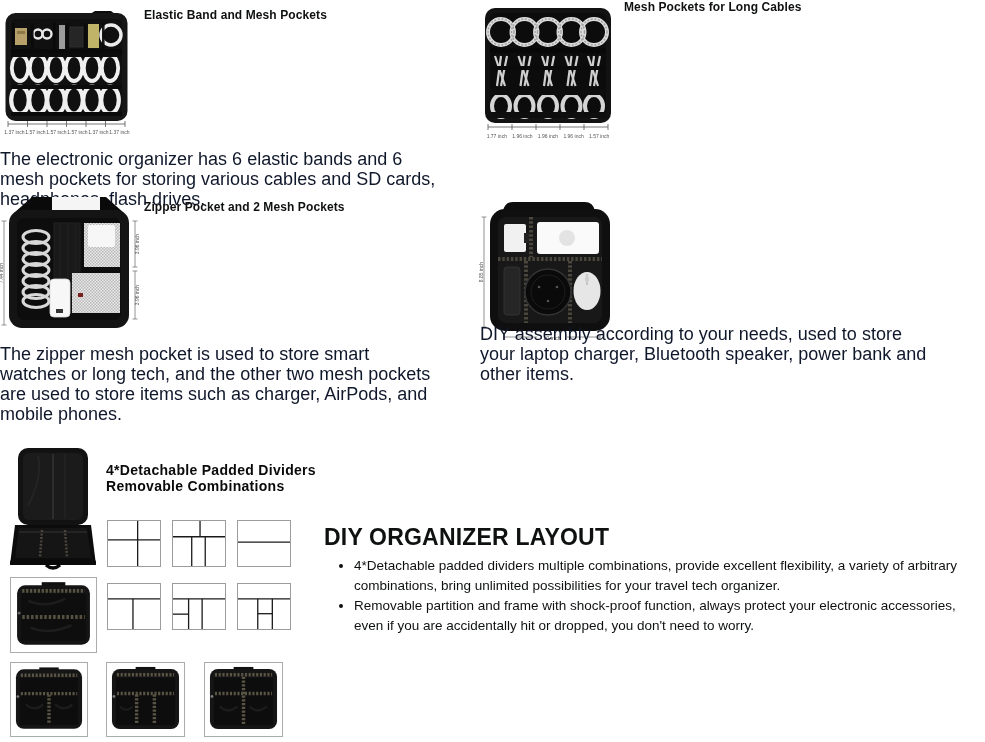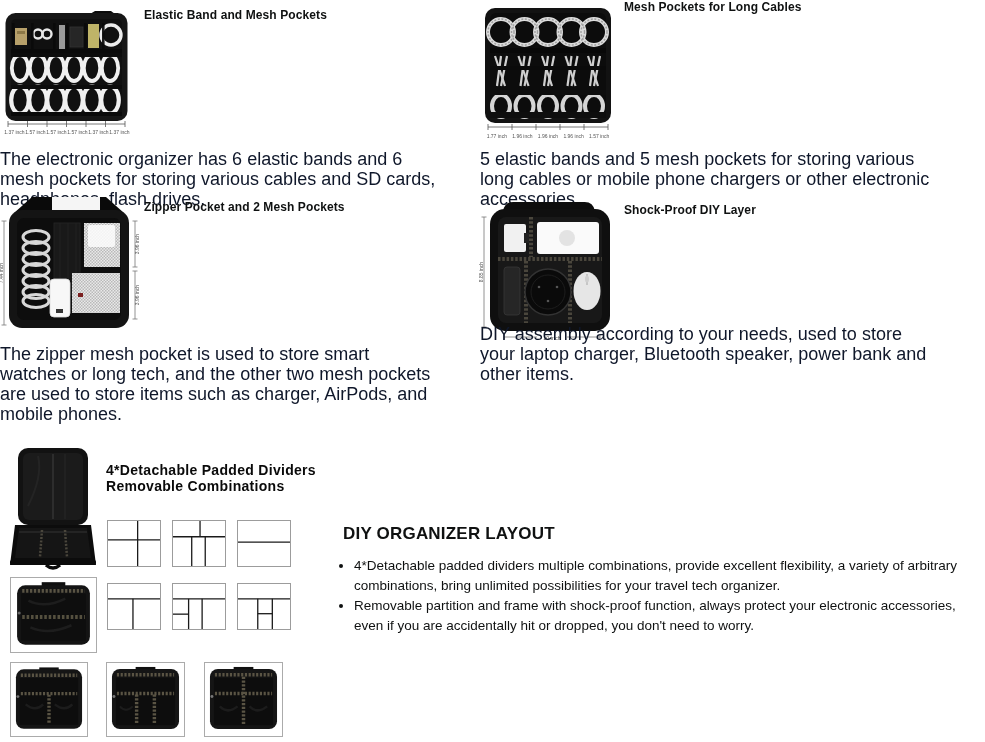--- a/index.html
+++ b/index.html
@@ -18,21 +18,21 @@
 
   .dividers-label{position:absolute;left:106px;top:463px;font-size:14px;font-weight:bold;
                   color:#0a0a0a;line-height:15.5px;letter-spacing:.3px;}
 
   .diagram{position:absolute;width:52px;height:45px;border:1px solid #9c9c9c;background:#fff;}
   .diagram svg{width:100%;height:100%;display:block;}
 
   .framed{position:absolute;background:#fff;border:1px solid #ababab;padding:3px;box-sizing:border-box;}
   .framed svg{width:100%;height:100%;display:block;}
 
-  .diy-heading{position:absolute;left:343px;top:524px;font-size:17px;font-weight:bold;
+  .diy-heading{position:absolute;left:324px;top:524px;font-size:23px;font-weight:bold;
                color:#0f1111;letter-spacing:.2px;}
   .diy-bullets{position:absolute;left:338px;top:556px;width:620px;margin:0;
                padding-left:16px;font-size:13.5px;line-height:20px;color:#0f1111;}
   .diy-bullets li{margin:0 0 0 0;padding:0;}
 </style>
 </head>
 <body>
 
 <div class="page">
 
@@ -158,21 +158,20 @@
     </svg>
     <div class="measure-row">
       <span>1.77 inch</span>
       <span>1.96 inch</span>
       <span>1.96 inch</span>
       <span>1.96 inch</span>
       <span>1.57 inch</span>
     </div>
   </div>
   <div class="feature-title" style="left:624px;top:0;">Mesh Pockets for Long Cables</div>
-  <div class="feature-desc" style="left:480px;top:149px;width:460px;">5 elastic bands and 5 mesh pockets for storing various long cables or mobile phone chargers or other electronic accessories.</div>
 
   <div class="img-box" style="left:0px;top:197px;width:140px;">
     <svg viewBox="0 0 140 141" width="140" height="141">
       <defs>
         <pattern id="mesh-a" width="3" height="3" patternUnits="userSpaceOnUse">
           <rect width="3" height="3" fill="#e9e9e9"></rect>
           <rect width="1.5" height="1.5" fill="#b9b9b9"></rect>
           <rect x="1.5" y="1.5" width="1.5" height="1.5" fill="#b9b9b9"></rect>
         </pattern>
       </defs>
@@ -249,21 +248,20 @@
           <line x1="2.5" y1="130" x2="7.5" y2="130"></line>
         <line x1="25" y1="140" x2="58" y2="140"></line>
           <line x1="88" y1="140" x2="121" y2="140"></line>
         <line x1="25" y1="137.5" x2="25" y2="142.5"></line>
           <line x1="121" y1="137.5" x2="121" y2="142.5"></line>
       </g>
       <text transform="translate(3.5,75) rotate(-90)" text-anchor="middle" font-size="5" fill="#555">8.85 inch</text>
       <text x="73" y="142.5" text-anchor="middle" font-size="5.5" fill="#444">10 inch</text>
     </svg>
   </div>
-  <div class="feature-title" style="left:624px;top:203px;">Shock-Proof DIY Layer</div>
   <div class="feature-desc" style="left:480px;top:324px;width:460px;">DIY assembly according to your needs, used to store your laptop charger, Bluetooth speaker, power bank and other items.</div>
 
   <div class="img-box" style="left:8px;top:446px;">
     <svg viewBox="0 0 90 124" width="90" height="124">
       <rect x="10" y="2" width="70" height="77" rx="10" fill="#121212"></rect>
       <rect x="15" y="7" width="60" height="67" rx="6" fill="#1b1b1b"></rect>
       <line x1="45" y1="8" x2="45" y2="73" stroke="#2d2d2d" stroke-width="2"></line>
       <line x1="57" y1="8" x2="57" y2="73" stroke="#272727" stroke-width="1.2"></line>
       <path d="M20,60 Q35,30 30,10" stroke="#242424" stroke-width="2" fill="none"></path>
       <path d="M7,79 L83,79 L88,119 L2,119 Z" fill="#0c0c0c"></path>

